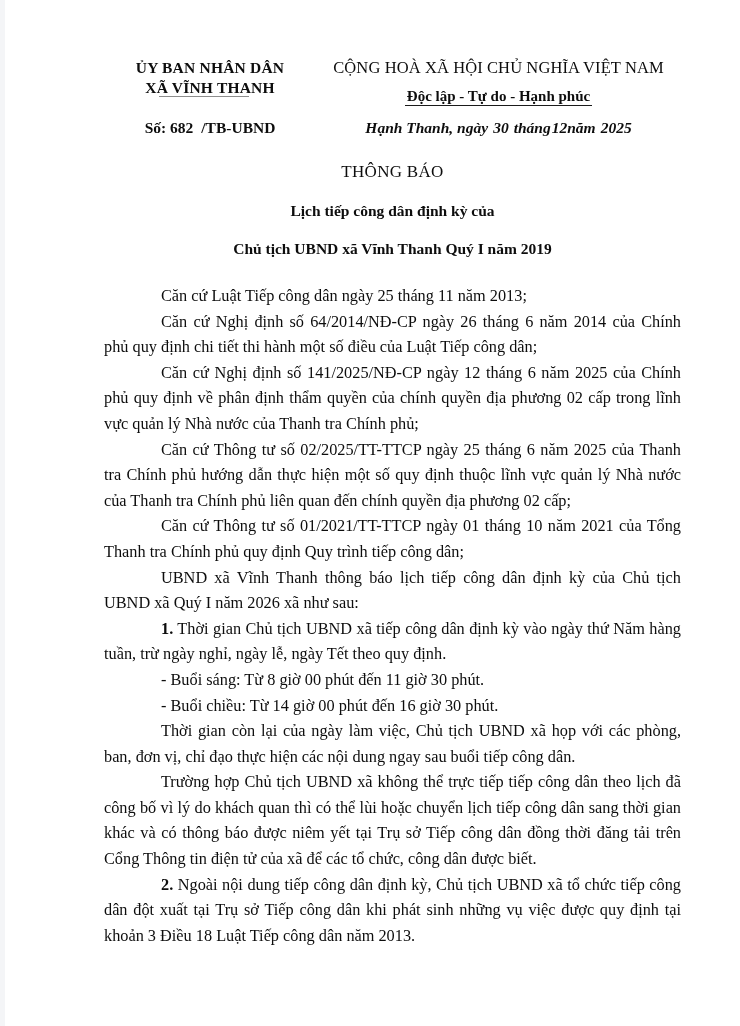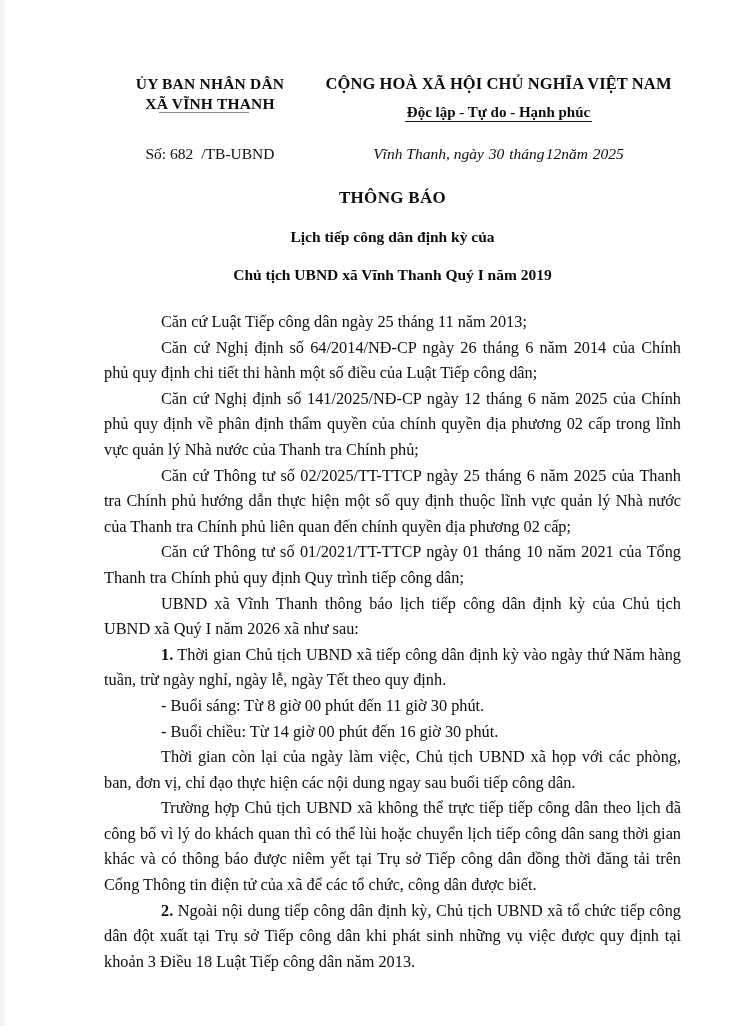--- a/index.html
+++ b/index.html
@@ -18,21 +18,21 @@
     position: absolute;
     left: 5px;
     top: 0;
     width: 735px;
     height: 1026px;
     background: #ffffff;
   }
   .content {
     position: absolute;
     left: 99px;
-    top: 16px;
+    top: 0;
     width: 577px;
   }
 
   
   .header {
     display: flex;
     align-items: flex-start;
     padding-top: 58px;
   }
   .header-left {
@@ -61,21 +61,21 @@
   }
   .org-line-2::after {
     content: "";
     position: absolute;
     left: 14px;
     right: 26px;
     bottom: 1px;
     border-bottom: 1px solid #8d8d8d;
   }
   .nation-line {
-    font-weight: bold;
+    font-weight: normal;
     font-size: 16.5px;
     letter-spacing: 0.1px;
     line-height: 20px;
     white-space: nowrap;
     text-align: center;
   }
   .motto {
     font-weight: bold;
     font-size: 15px;
     line-height: 20px;
@@ -89,21 +89,22 @@
     left: -2px;
     right: -2px;
     bottom: 0px;
     border-bottom: 1.1px solid #1a1a1a;
   }
 
   
   .meta-row {
     display: flex;
     align-items: center;
-    margin-top: 23px;
+    margin-top: 13px;
+    font-weight: bold;
   }
   .meta-left {
     width: 212px;
     text-align: center;
     flex: 0 0 auto;
     font-size: 15.5px;
     white-space: nowrap;
   }
   .meta-left .gap {
     display: inline-block;
@@ -124,21 +125,21 @@
     display: inline-block;
     width: 1px;
   }
 
   
   .title-block {
     text-align: center;
     margin-top: 24px;
   }
   .title-main {
-    font-weight: bold;
+    font-weight: normal;
     font-size: 17px;
     letter-spacing: 0.3px;
     line-height: 22px;
   }
   .title-sub {
     font-weight: bold;
     font-size: 15.5px;
     line-height: 21px;
     margin-top: 17px;
   }
@@ -175,21 +176,21 @@
         <div class="org-line-2">XÃ VĨNH THANH</div>
       </div>
       <div class="header-right">
         <div class="nation-line">CỘNG HOÀ XÃ HỘI CHỦ NGHĨA VIỆT NAM</div>
         <div class="motto">Độc lập - Tự do - Hạnh phúc</div>
       </div>
     </div>
 
     <div class="meta-row">
       <div class="meta-left"><span>Số: 682</span><span class="gap"></span><span>/TB-UBND</span></div>
-      <div class="meta-right"><span>Vĩnh Thanh, ngày</span><span class="sp"></span><span>30</span><span class="sp"></span><span>tháng</span><span class="sp-tight"></span><span>12</span><span>năm</span><span class="sp"></span><span>2025</span></div>
+      <div class="meta-right"><span>Hạnh Thanh, ngày</span><span class="sp"></span><span>30</span><span class="sp"></span><span>tháng</span><span class="sp-tight"></span><span>12</span><span>năm</span><span class="sp"></span><span>2025</span></div>
     </div>
 
     <div class="title-block">
       <div class="title-main">THÔNG BÁO</div>
       <div class="title-sub">Lịch tiếp công dân định kỳ của</div>
       <div class="title-sub">Chủ tịch UBND xã Vĩnh Thanh Quý I năm 2019</div>
     </div>
 
     <div class="body-block">
       <p>Căn cứ Luật Tiếp công dân ngày 25 tháng 11 năm 2013;</p>

